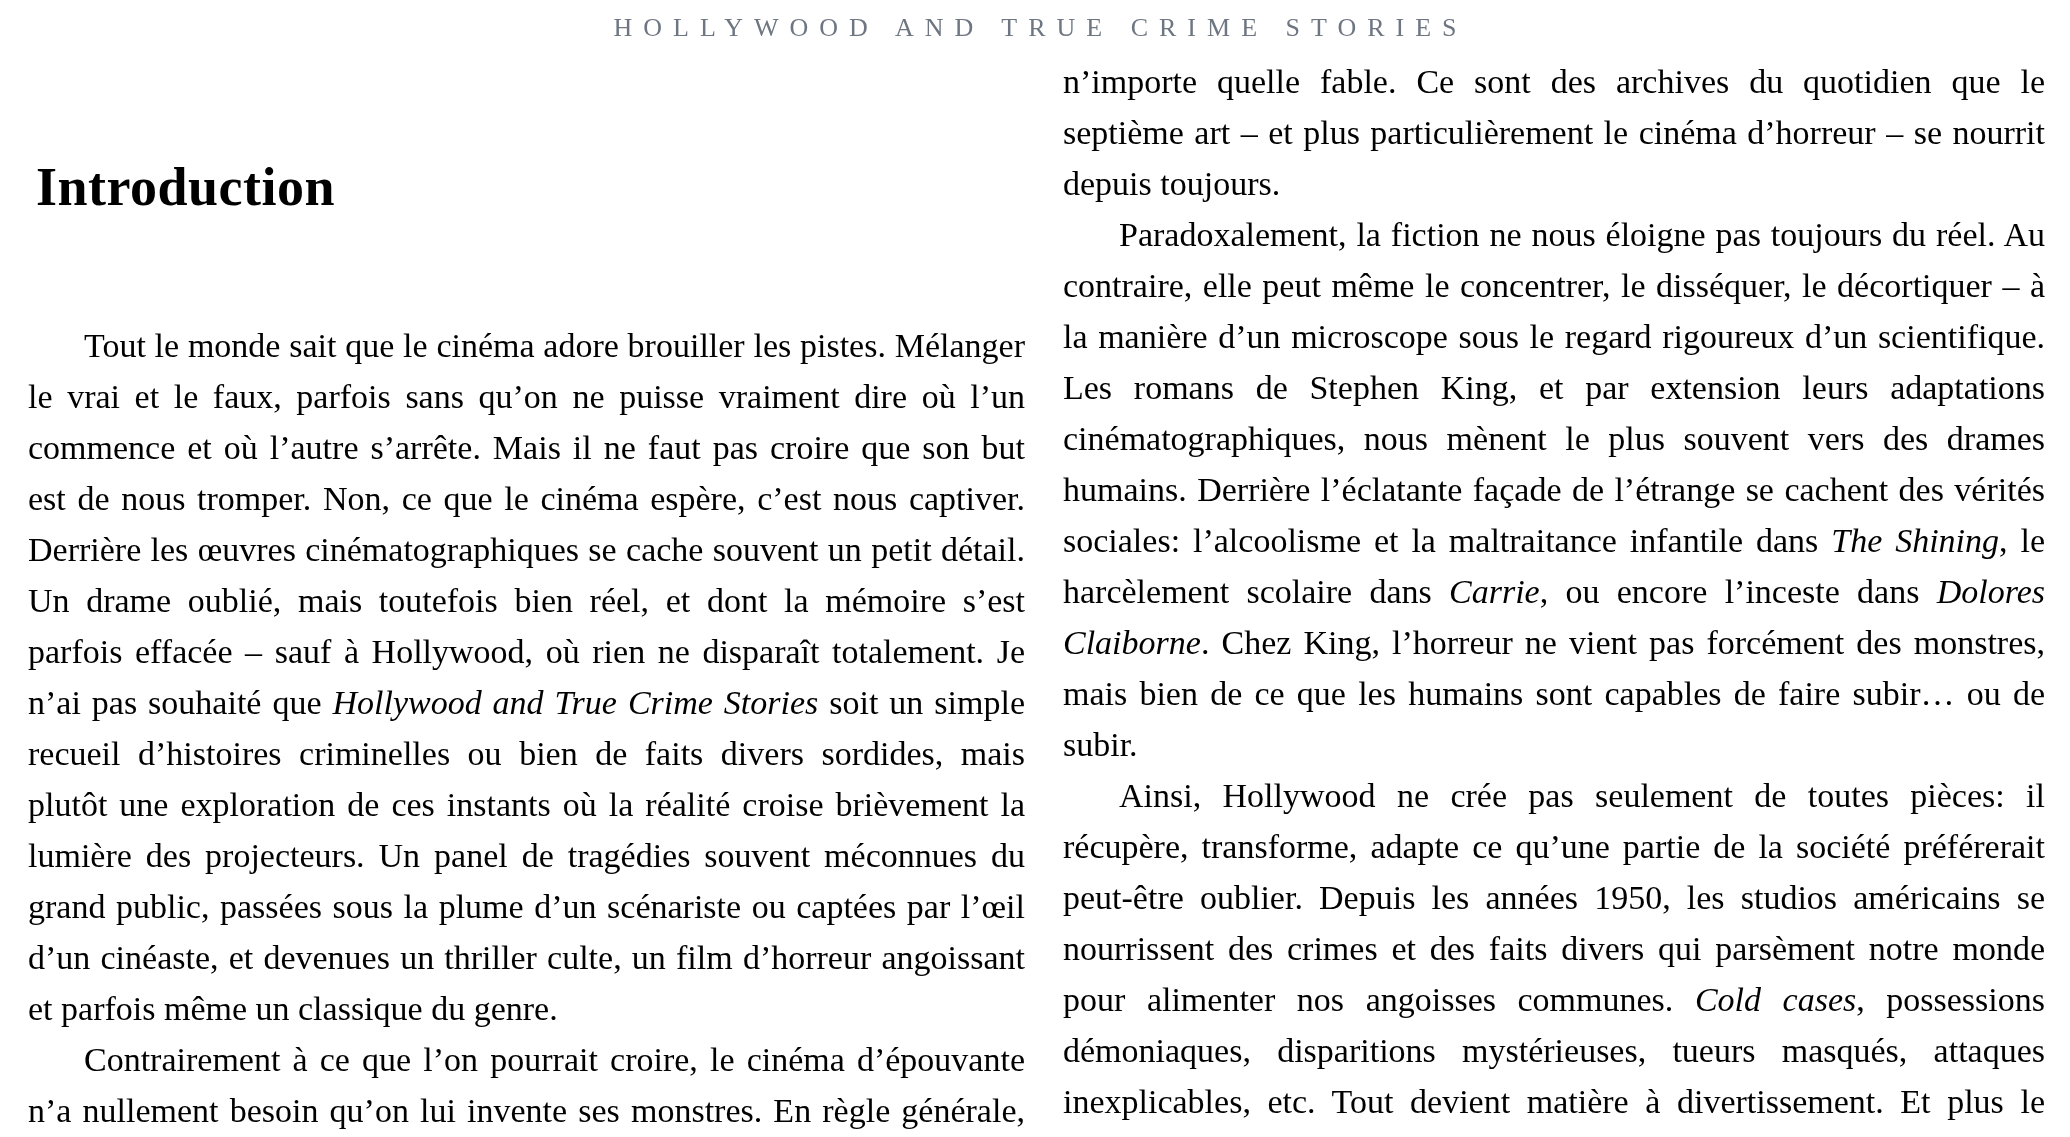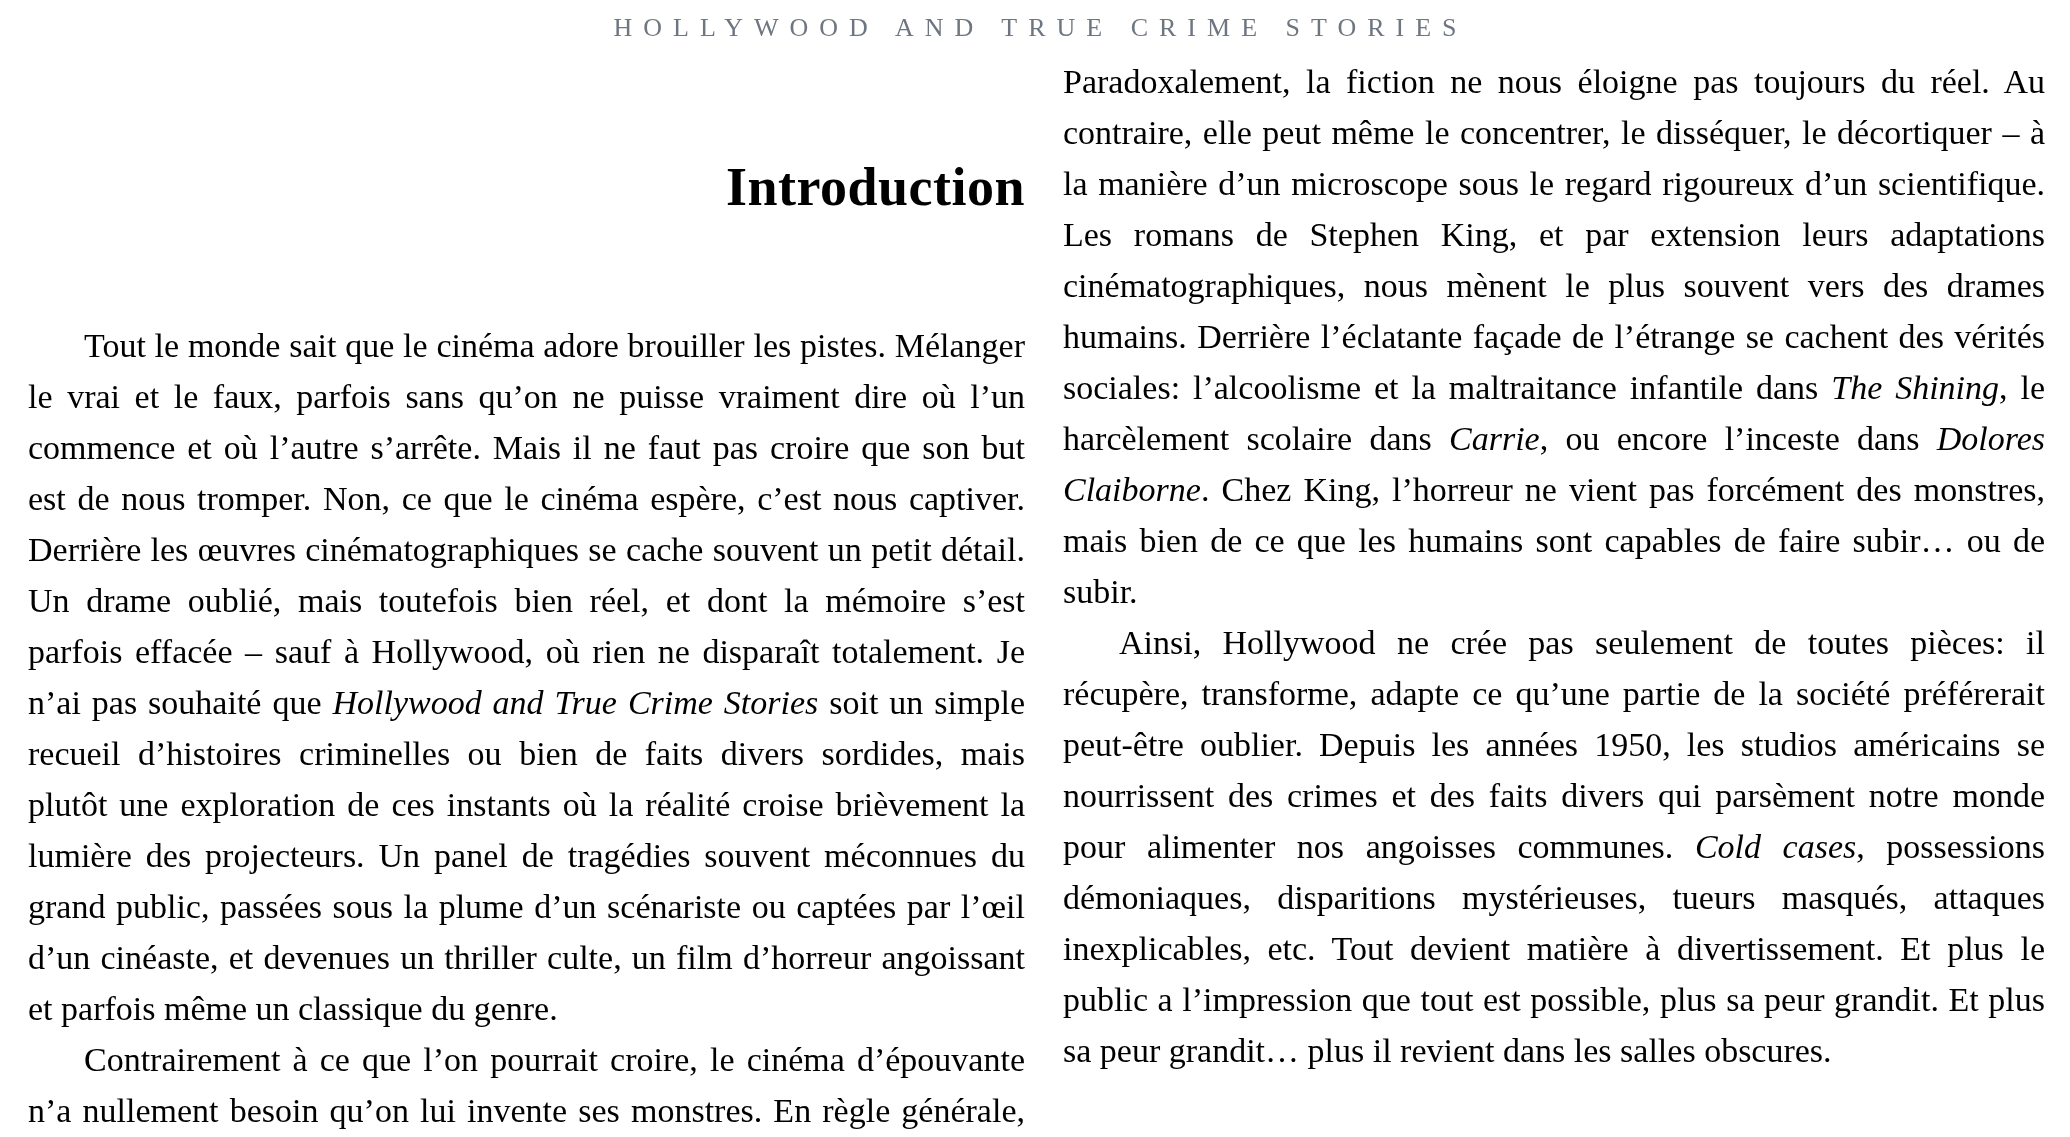--- a/index.html
+++ b/index.html
@@ -62,21 +62,21 @@
     width: 1035px;
     padding: 0 25px 0 28px;
   }
 
   
   .chapter-title {
     margin: 0;
     padding: 0;
     font-size: 54px;
     font-weight: bold;
-    text-align: right;
+    text-align: left;
     line-height: 1;
     padding-top: 104px;
     padding-bottom: 0;
     letter-spacing: 0.5px;
     text-indent: 8px;
   }
 
   
   .para {
     margin: 0;
@@ -118,18 +118,19 @@
     <h1 class="chapter-title">Introduction</h1>
     <div class="title-gap"></div>
     <div id="left-col-paras">
         <p class="para" id="para-1">Tout le monde sait que le cinéma adore brouiller les pistes. Mélanger le vrai et le faux, parfois sans qu’on ne puisse vraiment dire où l’un commence et où l’autre s’arrête. Mais il ne faut pas croire que son but est de nous tromper. Non, ce que le cinéma espère, c’est nous captiver. Derrière les œuvres cinématographiques se cache souvent un petit détail. Un drame oublié, mais toutefois bien réel, et dont la mémoire s’est parfois effacée – sauf à Hollywood, où rien ne disparaît totalement. Je n’ai pas souhaité que <i>Hollywood and True Crime Stories</i> soit un simple recueil d’histoires criminelles ou bien de faits divers sordides, mais plutôt une exploration de ces instants où la réalité croise brièvement la lumière des projecteurs. Un panel de tragédies souvent méconnues du grand public, passées sous la plume d’un scénariste ou captées par l’œil d’un cinéaste, et devenues un thriller culte, un film d’horreur angoissant et parfois même un classique du genre.</p>
         <p class="para" id="para-2">Contrairement à ce que l’on pourrait croire, le cinéma d’épouvante n’a nullement besoin qu’on lui invente ses monstres. En règle générale, la terreur la plus forte naît de ce que nous savons être possible. D’un fait divers qui a fait la une des journaux. D’un récit effroyable qui nous hante jusque dans nos nuits. D’une histoire vraie, plus effrayante que</p>
       </div>
   </div>
 
   <div class="column column-right">
     <div id="right-col-paras">
+        <p class="para para-first-in-col" id="para-3">n’importe quelle fable. Ce sont des archives du quotidien que le septième art – et plus particulièrement le cinéma d’horreur – se nourrit depuis toujours.</p>
         <p class="para spaced-before" id="para-4">Paradoxalement, la fiction ne nous éloigne pas toujours du réel. Au contraire, elle peut même le concentrer, le disséquer, le décortiquer – à la manière d’un microscope sous le regard rigoureux d’un scientifique. Les romans de Stephen King, et par extension leurs adaptations cinématographiques, nous mènent le plus souvent vers des drames humains. Derrière l’éclatante façade de l’étrange se cachent des vérités sociales: l’alcoolisme et la maltraitance infantile dans <i>The Shining</i>, le harcèlement scolaire dans <i>Carrie</i>, ou encore l’inceste dans <i>Dolores Claiborne</i>. Chez King, l’horreur ne vient pas forcément des monstres, mais bien de ce que les humains sont capables de faire subir… ou de subir.</p>
         <p class="para spaced-before" id="para-5">Ainsi, Hollywood ne crée pas seulement de toutes pièces: il récupère, transforme, adapte ce qu’une partie de la société préférerait peut-être oublier. Depuis les années 1950, les studios américains se nourrissent des crimes et des faits divers qui parsèment notre monde pour alimenter nos angoisses communes. <i>Cold cases</i>, possessions démoniaques, disparitions mystérieuses, tueurs masqués, attaques inexplicables, etc. Tout devient matière à divertissement. Et plus le public a l’impression que tout est possible, plus sa peur grandit. Et plus sa peur grandit… plus il revient dans les salles obscures.</p>
       </div>
   </div>
 
 </div>
 
 </body></html>

